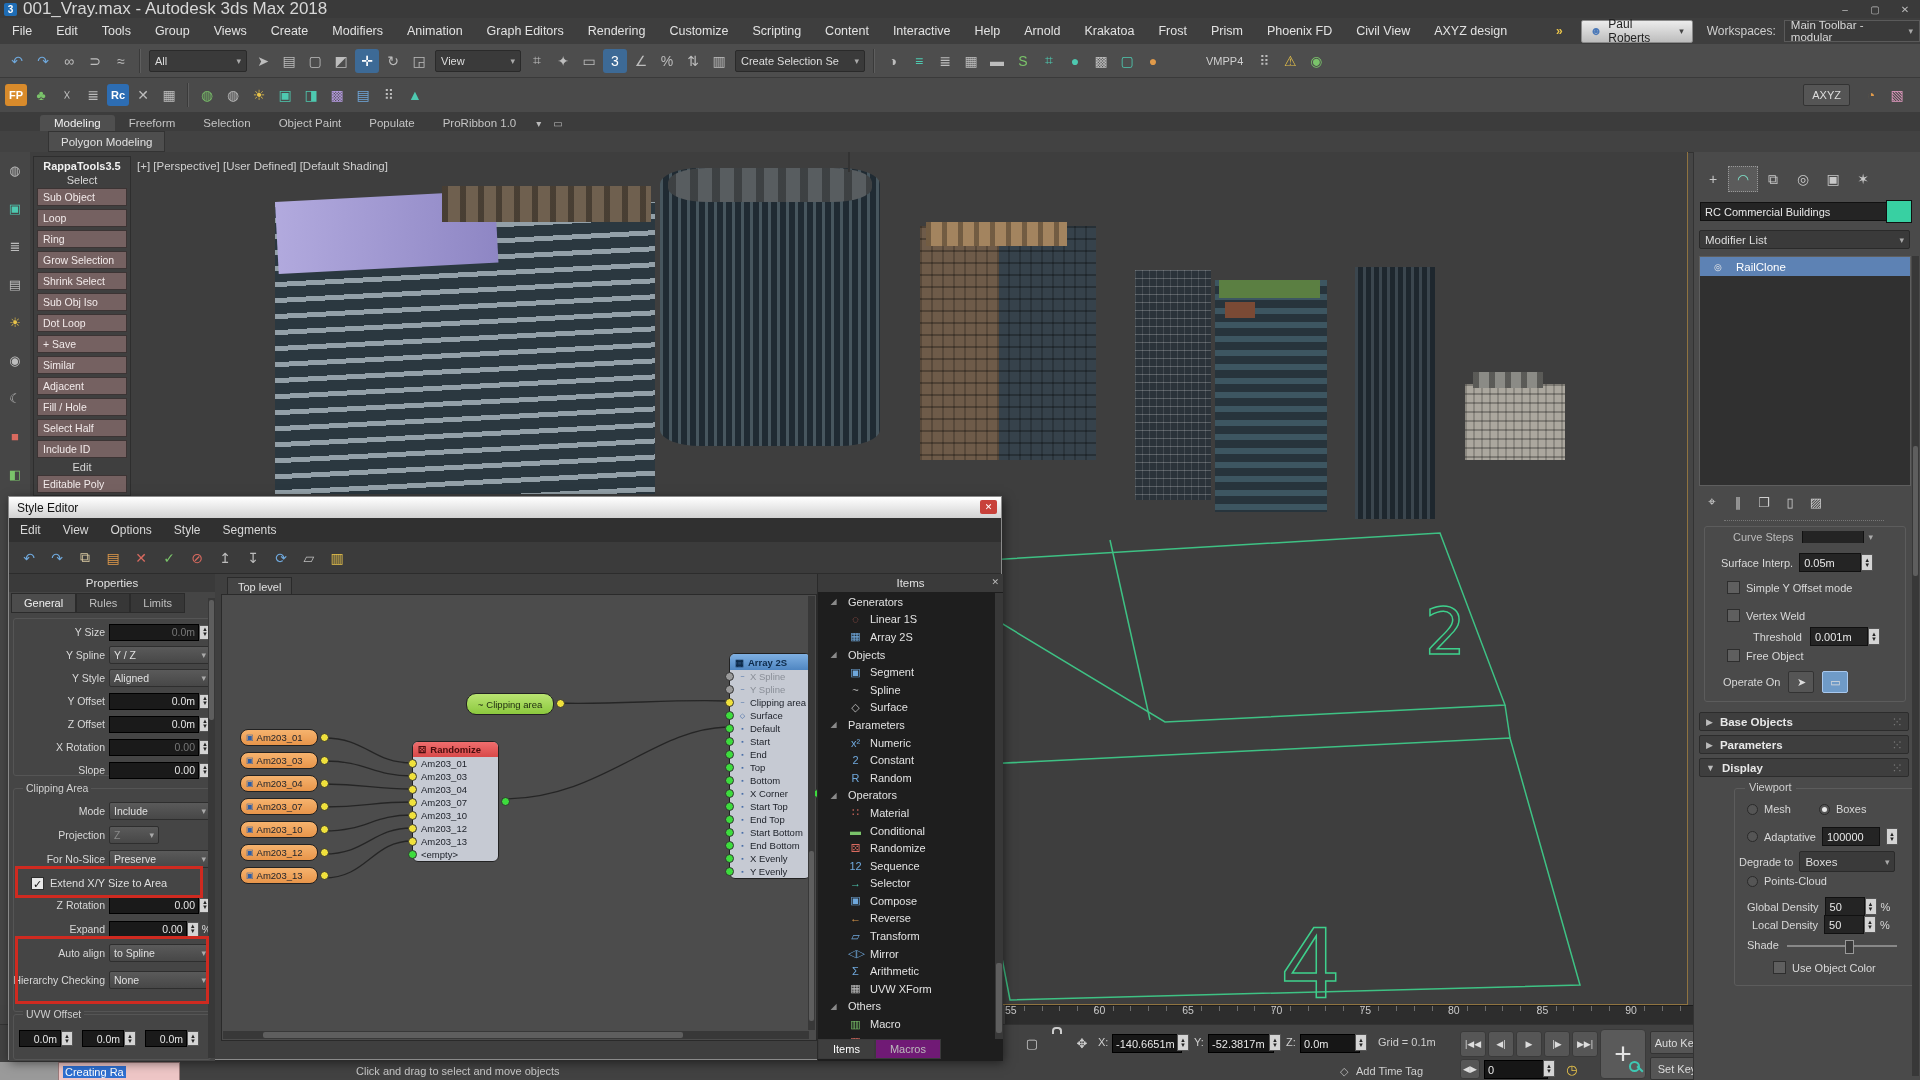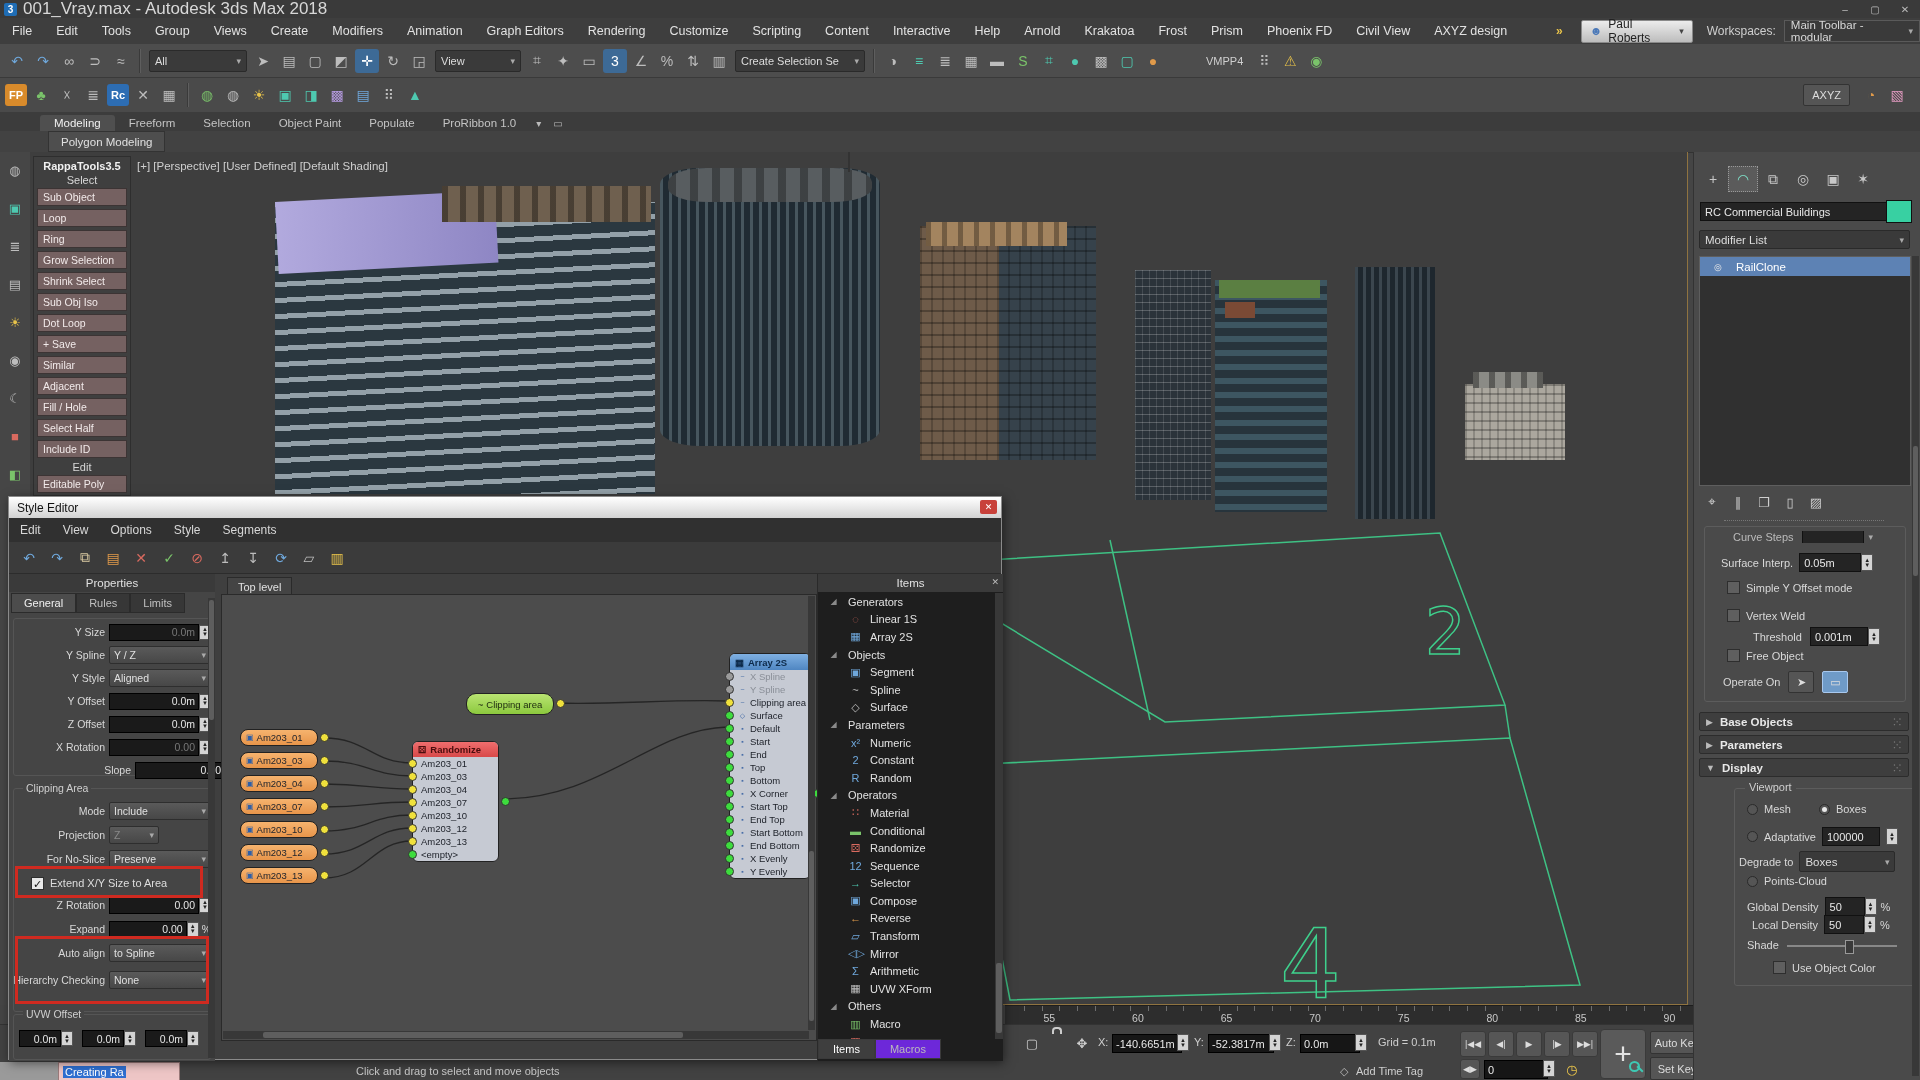--- a/index.html
+++ b/index.html
@@ -69,21 +69,21 @@
     border-right:1px solid #8f7340;border-bottom:1px solid #8f7340;overflow:hidden;box-sizing:border-box;}
   #vp-label{left:107px;top:8px;color:#cfcfcf;font-size:11.5px;}
   .bld{position:absolute;}
   .wirelayer{position:absolute;left:0;top:0;}
 
   
   #tl{left:1005px;top:1005px;width:915px;height:19px;background:#2d2d2d;border-top:1px solid #1e1e1e;
     display:flex;align-items:flex-end;overflow:hidden;
     background-image:repeating-linear-gradient(to right,#6e6e6e 0 1px,transparent 1px 17.72px);
     background-size:100% 5px;background-repeat:no-repeat;background-position:19px 0;}
-  .tick-label{width:88.6px;text-align:center;color:#c8c8c8;font-size:10.5px;flex:0 0 auto;padding-bottom:1px;}
+  .tick-label{width:88.6px;color:#c8c8c8;font-size:10.5px;flex:0 0 auto;padding-bottom:9px;}
   #sb{left:0;top:1024px;width:1920px;height:56px;background:#424242;border-top:1px solid #333;}
   .sb-field{background:#161616;border:1px solid #000;color:#e8e8e8;font-size:11px;height:17px;
     display:flex;align-items:center;padding:0 3px;overflow:hidden;white-space:nowrap;}
   .sb-label{color:#cfcfcf;font-size:11px;}
   .sb-btn{background:#555;border:1px solid #333;border-radius:2px;color:#ddd;font-size:11px;
     display:flex;align-items:center;justify-content:center;}
   .trbtn{width:24px;height:24px;background:#565656;border:1px solid #3a3a3a;border-radius:3px;
     color:#ddd;font-size:9px;display:flex;align-items:center;justify-content:center;}
   .navicon{width:20px;height:20px;display:flex;align-items:center;justify-content:center;color:#cfcfcf;font-size:13px;}
   .lock{width:12px;height:9px;background:#ccc;border-radius:2px;position:relative;margin-top:6px;}
@@ -165,21 +165,21 @@
   .node-row .rglyph{font-size:7px;color:#4a6fa8;width:9px;text-align:center;}
   .clip-node{position:absolute;width:86px;height:20px;background:linear-gradient(#b9e472,#8cc93e);border:1px solid #222;
     border-radius:10px;display:flex;align-items:center;justify-content:center;font-size:9.5px;color:#1d2a10;gap:3px;}
   #se-items{position:absolute;left:808px;top:77px;width:186px;height:487px;background:#1e1e1e;border-left:1px solid #2a2a2a;box-sizing:border-box;}
   #se-items-header{position:absolute;left:0;top:0;width:100%;height:18px;background:#3a3a3a;color:#e0e0e0;font-size:11.5px;
     display:flex;align-items:center;justify-content:center;}
   .itrow{height:17.6px;display:flex;align-items:center;padding-left:30px;font-size:11px;color:#e2e2e2;}
   .itrow.group{padding-left:8px;}
   .itrow.group .ig{color:#8a8a8a;font-size:8px;}
   .itrow .ig{width:15px;text-align:center;margin-right:7px;font-size:11px;}
-  .se-bottab{height:18px;display:flex;align-items:center;padding:0 14px;font-size:11px;color:#bbb;background:#6d28d9;border:1px solid #3a3a3a;}
+  .se-bottab{height:18px;display:flex;align-items:center;padding:0 14px;font-size:11px;color:#bbb;background:#701a75;border:1px solid #3a3a3a;}
   .se-bottab.on{background:#3e3e3e;color:#fff;}
   .sbar{position:absolute;background:#383838;}
   .sbar .thumb{position:absolute;background:#5e5e5e;border-radius:2px;}
 </style>
 </head>
 <body>
 
 <div id="screen">
 
   <div class="abs flex" id="titlebar">
@@ -747,21 +747,21 @@
           </span>
       </div>
       <div class="prow" style="top:164px;">
         <span class="plabel">X Rotation</span>
         <span class="fld dis">0.00</span>
         <span class="spin" style="height:15px">
             <span>▲</span>
             <span>▼</span>
           </span>
       </div>
-      <div class="prow" style="top:187px;padding-left:26px;">
+      <div class="prow" style="top:187px;">
         <span class="plabel">Slope</span>
         <span class="fld">0.00</span>
         <span class="spin" style="height:15px">
             <span>▲</span>
             <span>▼</span>
           </span>
       </div>
 
       <div class="grpbox" style="left:4px;top:214px;width:196px;height:222px;border-color:#555;"></div>
       <span class="gtitle" style="left:14px;top:208px;">Clipping Area</span>

